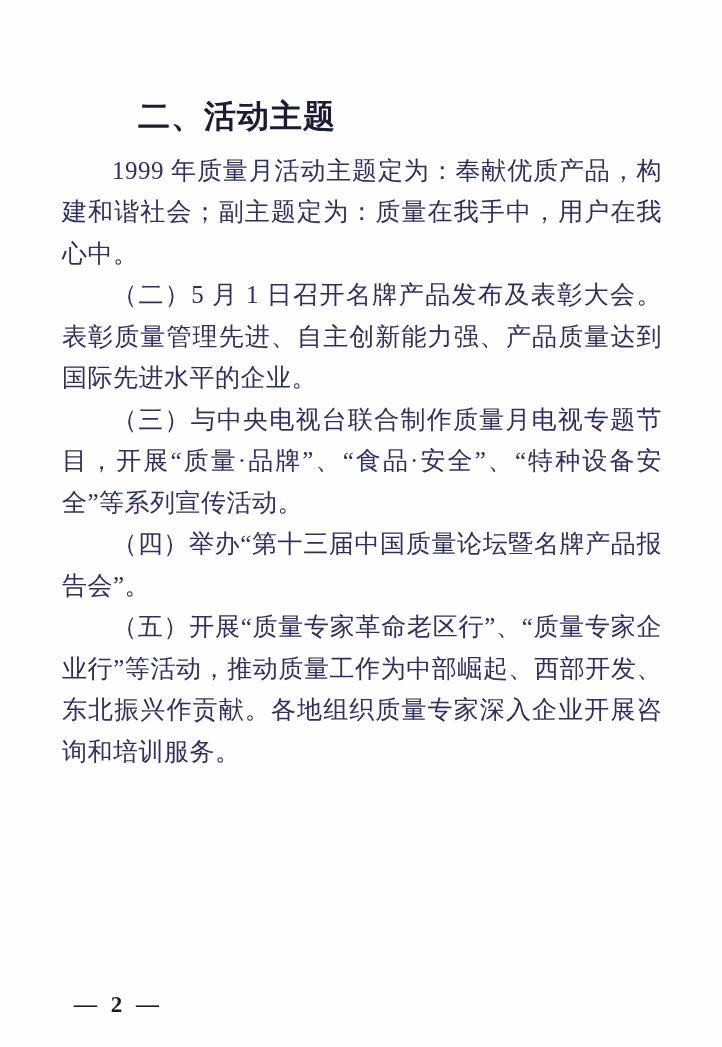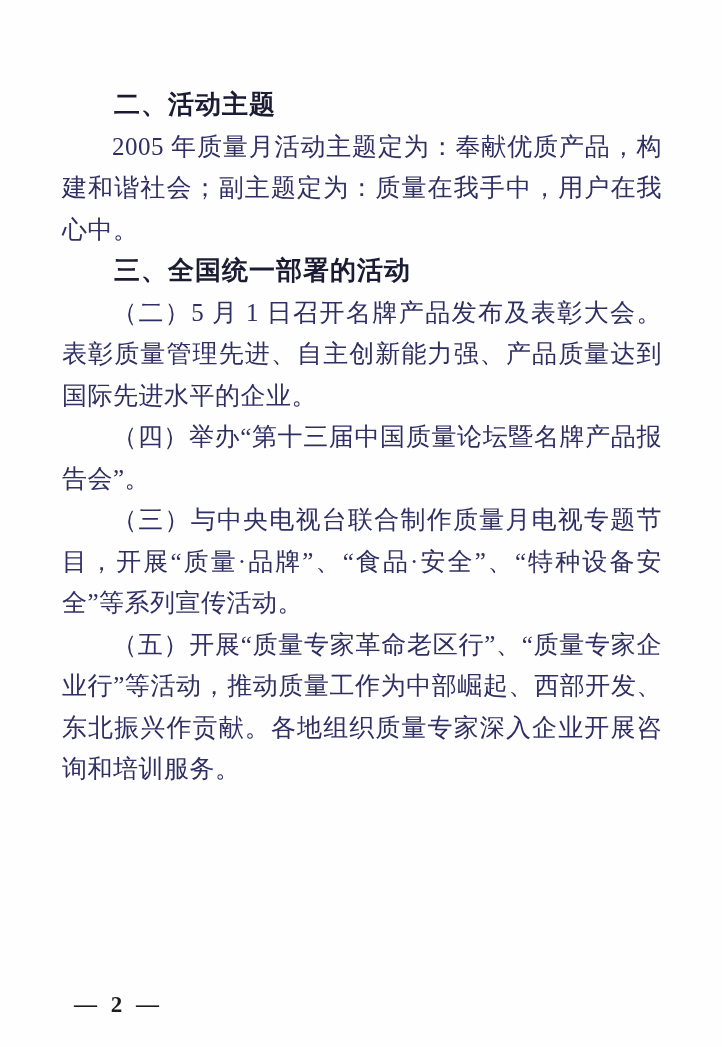--- a/index.html
+++ b/index.html
@@ -29,22 +29,22 @@
     color: #2f2f63;
     text-align: justify;
     text-indent: 2em;
     letter-spacing: 0.5px;
     word-break: break-all;
   }
   .para.continuation {
     text-indent: 0;
   }
   .heading {
-    margin: 0;
-    font-size: 26px;
+    margin: 12px;
+    font-size: 32px;
     line-height: 41.5px;
     font-weight: 700;
     color: #1b1b33;
     text-indent: 2em;
     font-family: "Liberation Sans", sans-serif;
     letter-spacing: 1px;
   }
   .page-number {
     position: absolute;
     left: 74px;
@@ -58,29 +58,28 @@
 </style>
 </head>
 <body>
 
 <div class="page">
   <div class="content">
 
 
     <h2 class="heading">二、活动主题</h2>
 
-    <p class="para">2005 年质量月活动主题定为：奉献优质产品，构建和谐社会；副主题定为：质量在我手中，用户在我心中。</p>
+    <p class="para">1999 年质量月活动主题定为：奉献优质产品，构建和谐社会；副主题定为：质量在我手中，用户在我心中。</p>
 
-    <h2 class="heading">三、全国统一部署的活动</h2>
 
 
     <p class="para">（二）5 月 1 日召开名牌产品发布及表彰大会。表彰质量管理先进、自主创新能力强、产品质量达到国际先进水平的企业。</p>
 
+    <p class="para">（三）与中央电视台联合制作质量月电视专题节目，开展“质量·品牌”、“食品·安全”、“特种设备安全”等系列宣传活动。</p>
+
     <p class="para">（四）举办“第十三届中国质量论坛暨名牌产品报告会”。</p>
-
-    <p class="para">（三）与中央电视台联合制作质量月电视专题节目，开展“质量·品牌”、“食品·安全”、“特种设备安全”等系列宣传活动。</p>
 
     <p class="para">（五）开展“质量专家革命老区行”、“质量专家企业行”等活动，推动质量工作为中部崛起、西部开发、东北振兴作贡献。各地组织质量专家深入企业开展咨询和培训服务。</p>
 
   </div>
 
   <div class="page-number">— 2 —</div>
 </div>
 
 </body></html>

